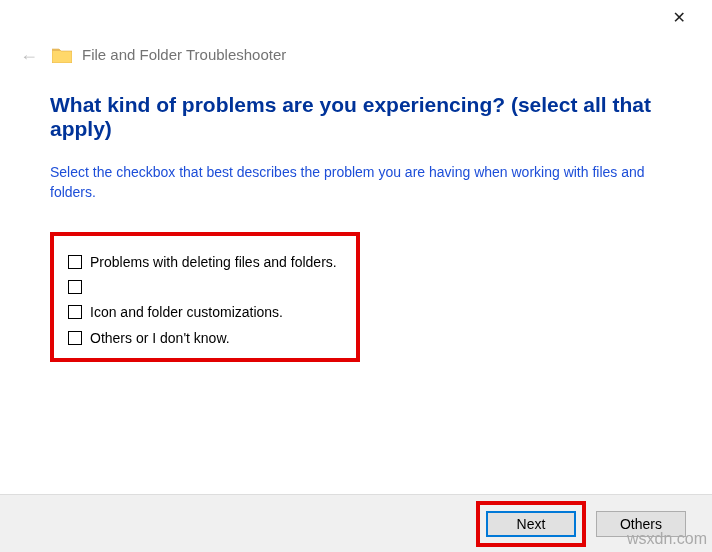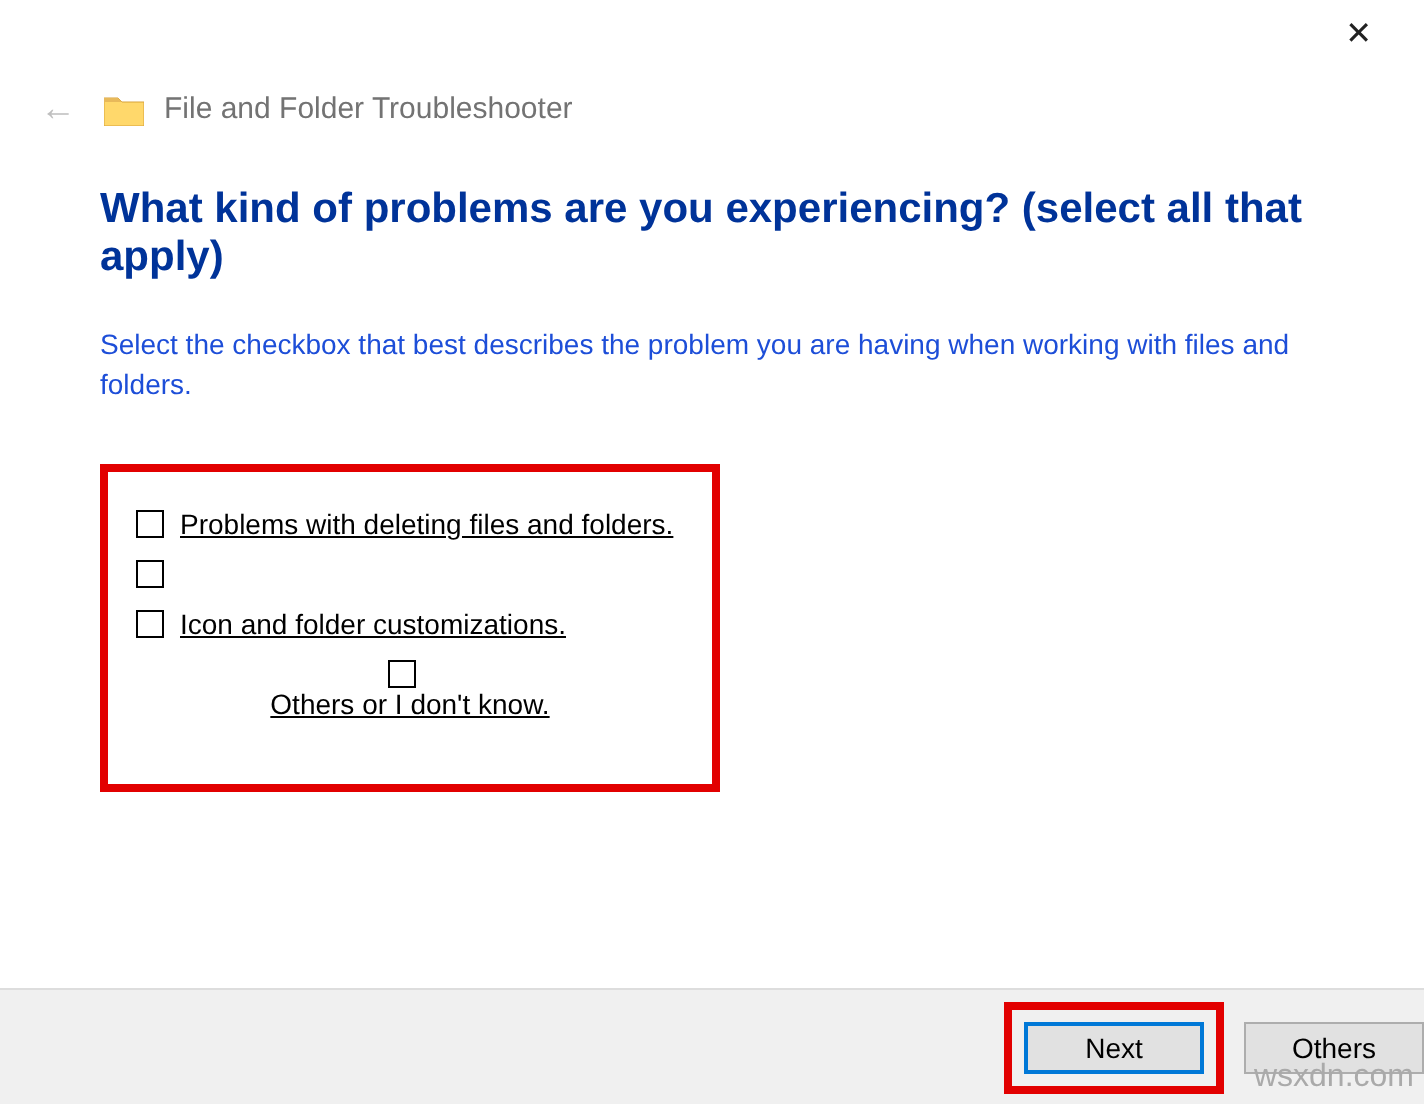--- a/index.html
+++ b/index.html
@@ -56,31 +56,30 @@
       margin-bottom: 22px;
     }
     .subtext {
       font-size: 14px;
       color: #1d4ed8;
       line-height: 1.4;
       margin-bottom: 30px;
     }
     .highlight-box {
       border: 4px solid #e20000;
-      padding: 18px 14px 32px 14px;
+      padding: 18px 14px 12px 14px;
       width: 310px;
-      text-decoration: underline;
     }
     .checkbox-row {
       display: flex;
       align-items: center;
       margin-bottom: 10px;
       cursor: pointer;
     }
-    .checkbox-row:last-child { margin-bottom: 0; flex-direction: column; }
+    .checkbox-row:last-child { margin-bottom: 0; }
     .checkbox {
       width: 14px;
       height: 14px;
       border: 1px solid #000;
       margin-right: 8px;
       flex-shrink: 0;
       background: #fff;
     }
     .checkbox-label {
       font-size: 14px;
@@ -90,20 +89,21 @@
       position: absolute;
       bottom: 0;
       left: 0;
       right: 0;
       height: 58px;
       background: #f0f0f0;
       border-top: 1px solid #ddd;
       display: flex;
       justify-content: flex-end;
       align-items: center;
+      padding-right: 26px;
       gap: 10px;
     }
     .btn {
       width: 90px;
       height: 26px;
       font-size: 14px;
       font-family: inherit;
       background: #e1e1e1;
       border: 1px solid #adadad;
       cursor: pointer;

